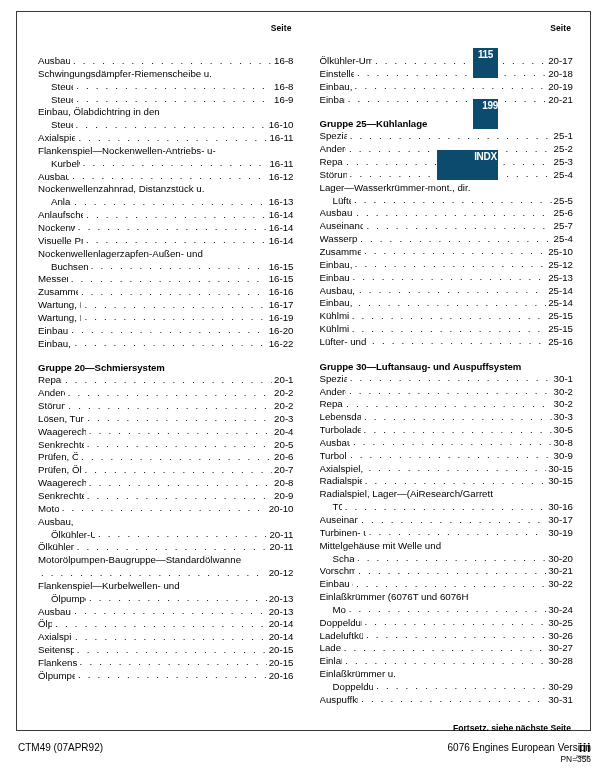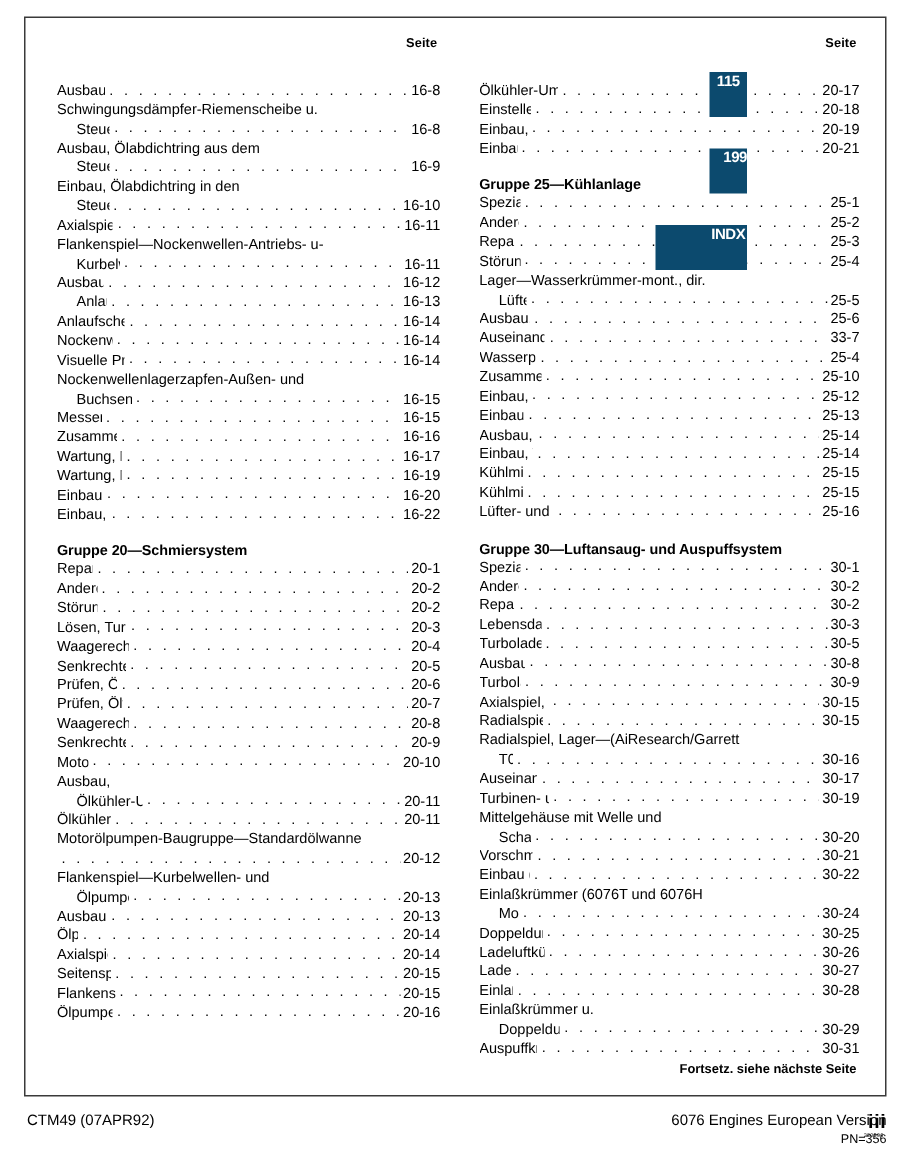--- a/index.html
+++ b/index.html
@@ -100,20 +100,21 @@
   
   .textline {
     font-size: 9.7px;
     line-height: 12.85px;
     white-space: nowrap;
   }
 
   .gap { height: 12px; }
 
   .cont-note {
+    margin-top: 16px;
     text-align: right;
     font-size: 8.6px;
     font-weight: bold;
     padding-right: 2px;
   }
 
   
   .tabs {
     position: absolute;
     right: 0;
@@ -199,21 +200,20 @@
             <span class="lbl">Ausbau, Nockenwelle</span>
             <span class="leader">. . . . . . . . . . . . . . . . . . . . . . . . . . . . . . . . . . . . . . . . . . . . . . . . . . . . . . . . . . . . </span>
             <span class="pg">16-8</span>
           </div>
           <div class="textline">Schwingungsdämpfer-Riemenscheibe u.</div>
           <div class="entry indent">
             <span class="lbl">Steuergehäuse</span>
             <span class="leader">. . . . . . . . . . . . . . . . . . . . . . . . . . . . . . . . . . . . . . . . . . . . . . . . . . . . . . . . . . . . </span>
             <span class="pg">16-8</span>
           </div>
-          <div class="textline">Ausbau, Ölabdichtring aus dem</div>
           <div class="entry indent">
             <span class="lbl">Steuergehäuse</span>
             <span class="leader">. . . . . . . . . . . . . . . . . . . . . . . . . . . . . . . . . . . . . . . . . . . . . . . . . . . . . . . . . . . . </span>
             <span class="pg">16-9</span>
           </div>
           <div class="textline">Einbau, Ölabdichtring in den</div>
           <div class="entry indent">
             <span class="lbl">Steuergehäuse</span>
             <span class="leader">. . . . . . . . . . . . . . . . . . . . . . . . . . . . . . . . . . . . . . . . . . . . . . . . . . . . . . . . . . . . </span>
             <span class="pg">16-10</span>
@@ -227,20 +227,21 @@
           <div class="entry indent">
             <span class="lbl">Kurbelwellenzahnrad</span>
             <span class="leader">. . . . . . . . . . . . . . . . . . . . . . . . . . . . . . . . . . . . . . . . . . . . . . . . . . . . . . . . . . . . </span>
             <span class="pg">16-11</span>
           </div>
           <div class="entry">
             <span class="lbl">Ausbau, Nockenwelle</span>
             <span class="leader">. . . . . . . . . . . . . . . . . . . . . . . . . . . . . . . . . . . . . . . . . . . . . . . . . . . . . . . . . . . . </span>
             <span class="pg">16-12</span>
           </div>
+          <div class="textline">Nockenwellenzahnrad, Distanzstück u.</div>
           <div class="entry indent">
             <span class="lbl">Anlaufscheibe</span>
             <span class="leader">. . . . . . . . . . . . . . . . . . . . . . . . . . . . . . . . . . . . . . . . . . . . . . . . . . . . . . . . . . . . </span>
             <span class="pg">16-13</span>
           </div>
           <div class="entry">
             <span class="lbl">Anlaufscheibe und Zwischenstück</span>
             <span class="leader">. . . . . . . . . . . . . . . . . . . . . . . . . . . . . . . . . . . . . . . . . . . . . . . . . . . . . . . . . . . . </span>
             <span class="pg">16-14</span>
           </div>
@@ -455,21 +456,21 @@
             <span class="pg">25-5</span>
           </div>
           <div class="entry">
             <span class="lbl">Ausbau, Wasserpumpe</span>
             <span class="leader">. . . . . . . . . . . . . . . . . . . . . . . . . . . . . . . . . . . . . . . . . . . . . . . . . . . . . . . . . . . . </span>
             <span class="pg">25-6</span>
           </div>
           <div class="entry">
             <span class="lbl">Auseinanderbau, Wasserpumpe</span>
             <span class="leader">. . . . . . . . . . . . . . . . . . . . . . . . . . . . . . . . . . . . . . . . . . . . . . . . . . . . . . . . . . . . </span>
-            <span class="pg">33-7</span>
+            <span class="pg">25-7</span>
           </div>
           <div class="entry">
             <span class="lbl">Wasserpumpen-Einzelteile</span>
             <span class="leader">. . . . . . . . . . . . . . . . . . . . . . . . . . . . . . . . . . . . . . . . . . . . . . . . . . . . . . . . . . . . </span>
             <span class="pg">25-4</span>
           </div>
           <div class="entry">
             <span class="lbl">Zusammenbau, Wasserpumpe</span>
             <span class="leader">. . . . . . . . . . . . . . . . . . . . . . . . . . . . . . . . . . . . . . . . . . . . . . . . . . . . . . . . . . . . </span>
             <span class="pg">25-10</span>

